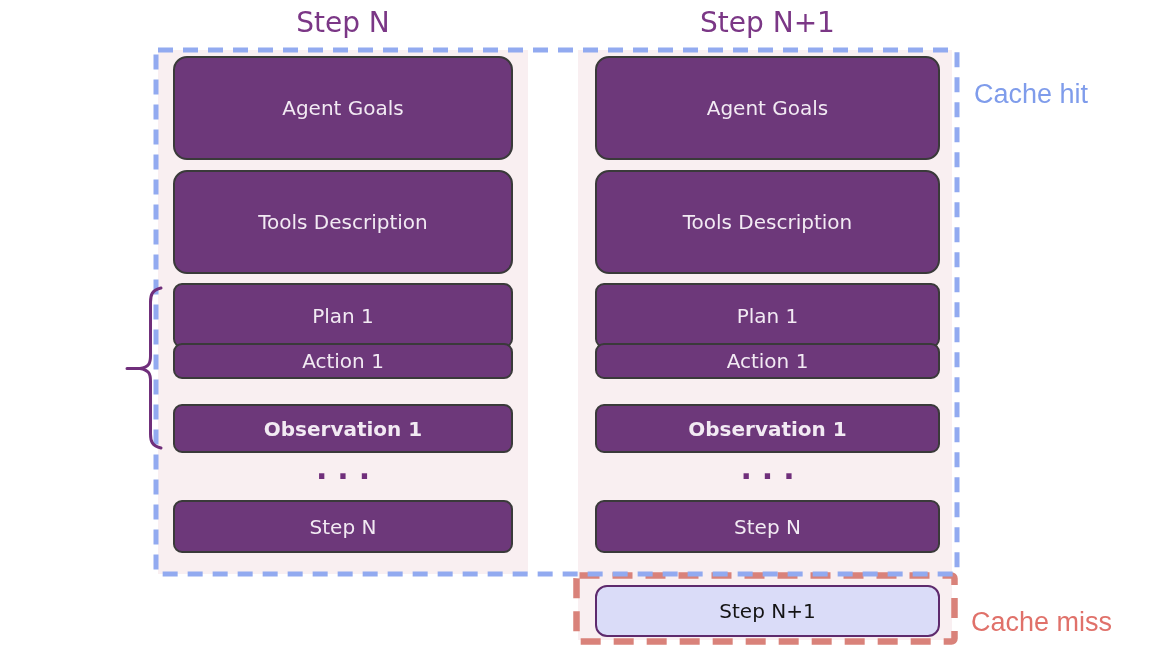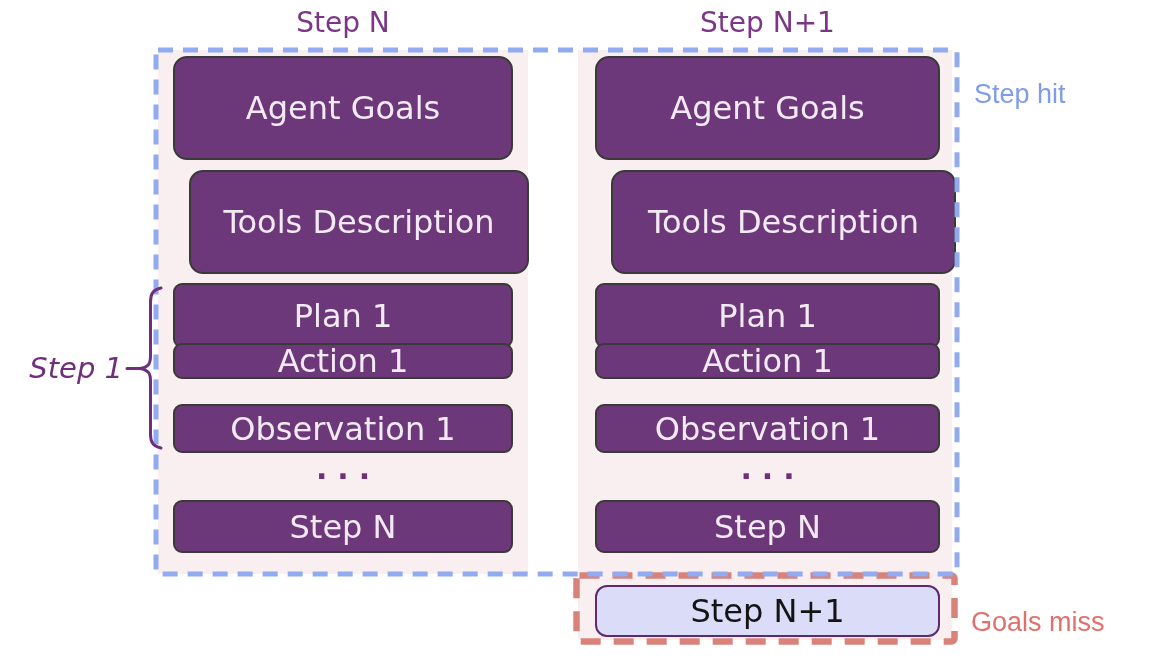--- a/index.html
+++ b/index.html
@@ -19,31 +19,31 @@
   
   .panel { position:absolute; background:#f9eff1; z-index:1; }
   .p-left  { left:158px; top:50px; width:370px; height:524px; }
   .p-right { left:578px; top:50px; width:374px; height:590px; }
 
   
   .box {
     position:absolute; z-index:2; box-sizing:border-box;
     background:#6d387a; border:2.5px solid #3a3a3a; color:#f2eaf3;
     display:flex; align-items:center; justify-content:center;
-    font-size:32px; white-space:nowrap;
+    font-size:20px; white-space:nowrap;
   }
   .lg { border-radius:14px; }
   .sm { border-radius:9px; }
   .col-l { left:173px; width:340px; }
   .col-r { left:595px; width:345px; }
   .r-goals  { top:56px;  height:104px; }
-  .r-tools  { top:170px; height:104px;margin-left:16px; }
+  .r-tools  { top:170px; height:104px; }
   .r-plan   { top:283px; height:65px; }
   .r-action { top:343px; height:36px; }
-  .r-obs    { top:404px; height:49px; }
+  .r-obs    { top:404px; height:49px;font-weight:bold; }
   .r-stepn  { top:500px; height:53px; }
   .r-stepn1 { top:585px; height:52px; }
 
   .box.new-step {
     background:#dadcf8; border:2px solid #5e2a6d; color:#141414;
     border-radius:12px;
   }
 
   
   .dots {
@@ -102,17 +102,16 @@
   <div class="box sm col-r r-stepn">Step N</div>
 
   <div class="box new-step col-r r-stepn1">Step N+1</div>
 
   <svg class="overlay" viewBox="0 0 1158 670">
     <rect x="576.5" y="575.5" width="378" height="66" rx="3" fill="none" stroke="#d9827a" stroke-width="6.5" stroke-dasharray="20 13"></rect>
     <rect x="156" y="50" width="801" height="524" rx="2" fill="none" stroke="#92aaf0" stroke-width="5" stroke-dasharray="15 10"></rect>
     <path d="M161,288 C152,290 150.5,295 150.5,302 L150.5,356 C150.5,363 149,367 140,368.5 C149,370 150.5,374 150.5,381 L150.5,434 C150.5,441 152,446 161,448 M140,368.5 L127,368.5" fill="none" stroke="#702f7b" stroke-width="3" stroke-linecap="round"></path>
   </svg>
 
-  <div class="side-label cache-hit">Step hit</div>
-  <div class="side-label cache-miss">Goals miss</div>
-  <div class="step1-label">Step 1</div>
+  <div class="side-label cache-hit">Cache hit</div>
+  <div class="side-label cache-miss">Cache miss</div>
 
 </div>
 
 </body></html>

